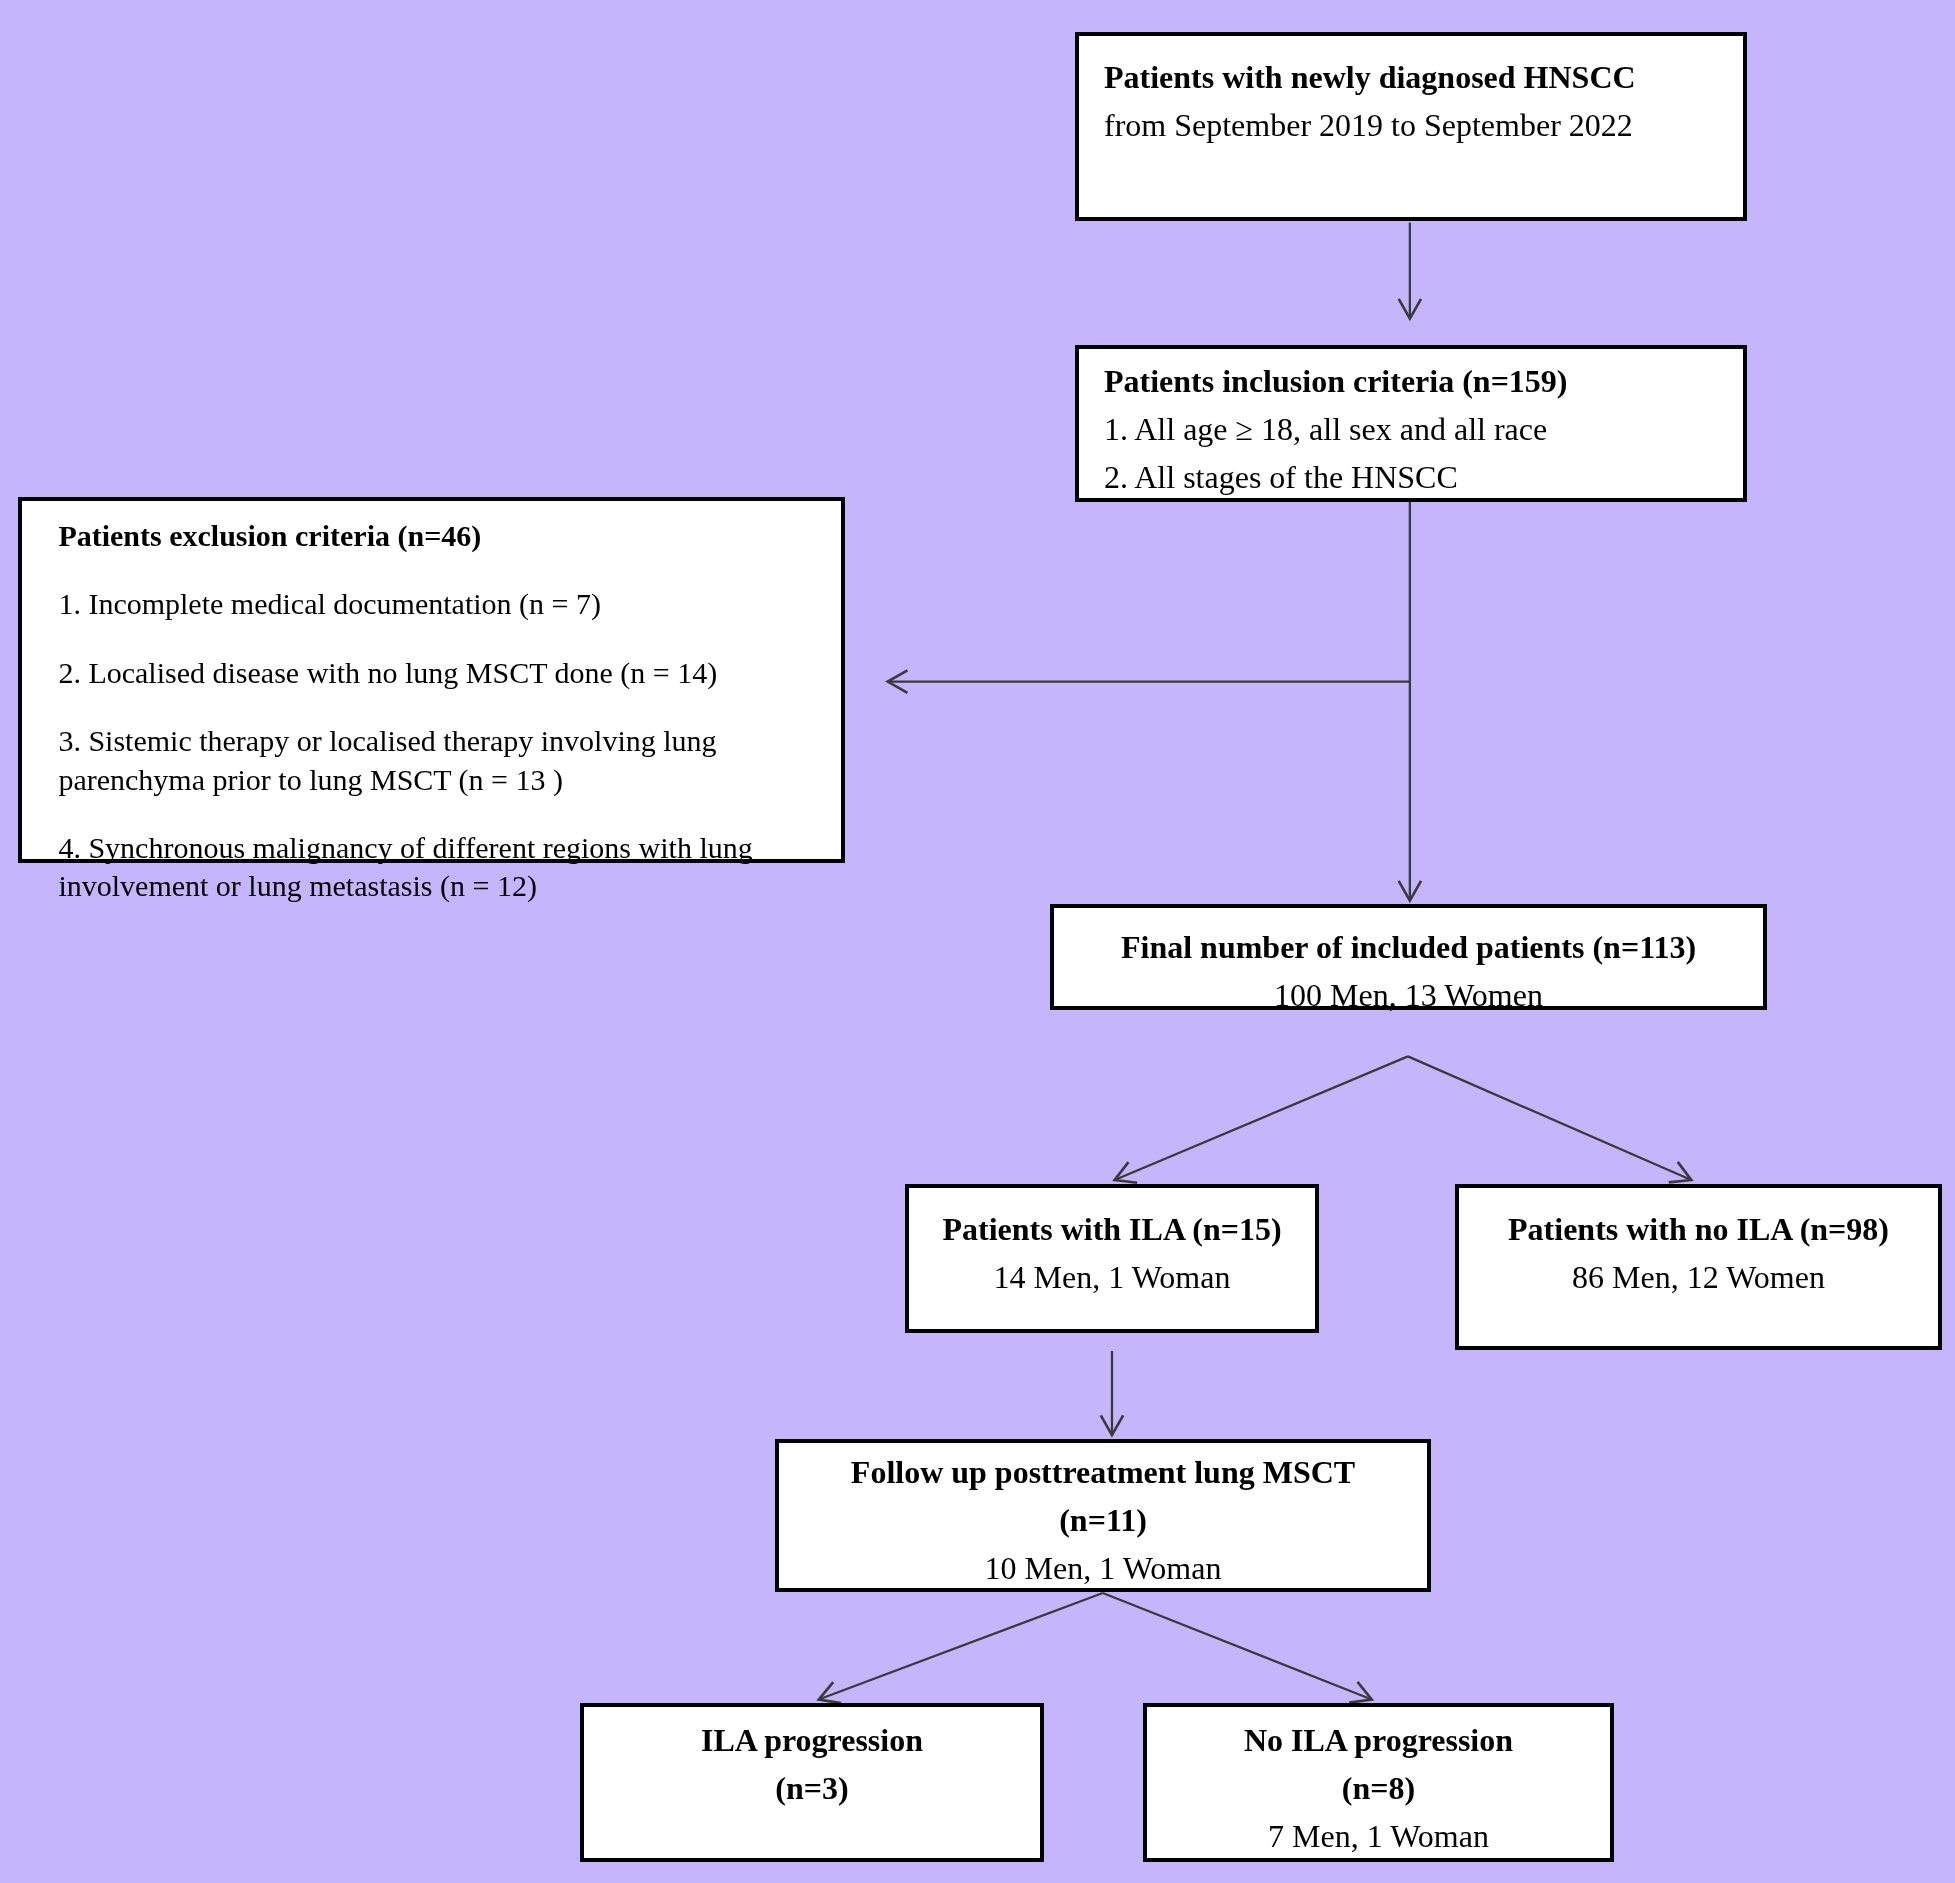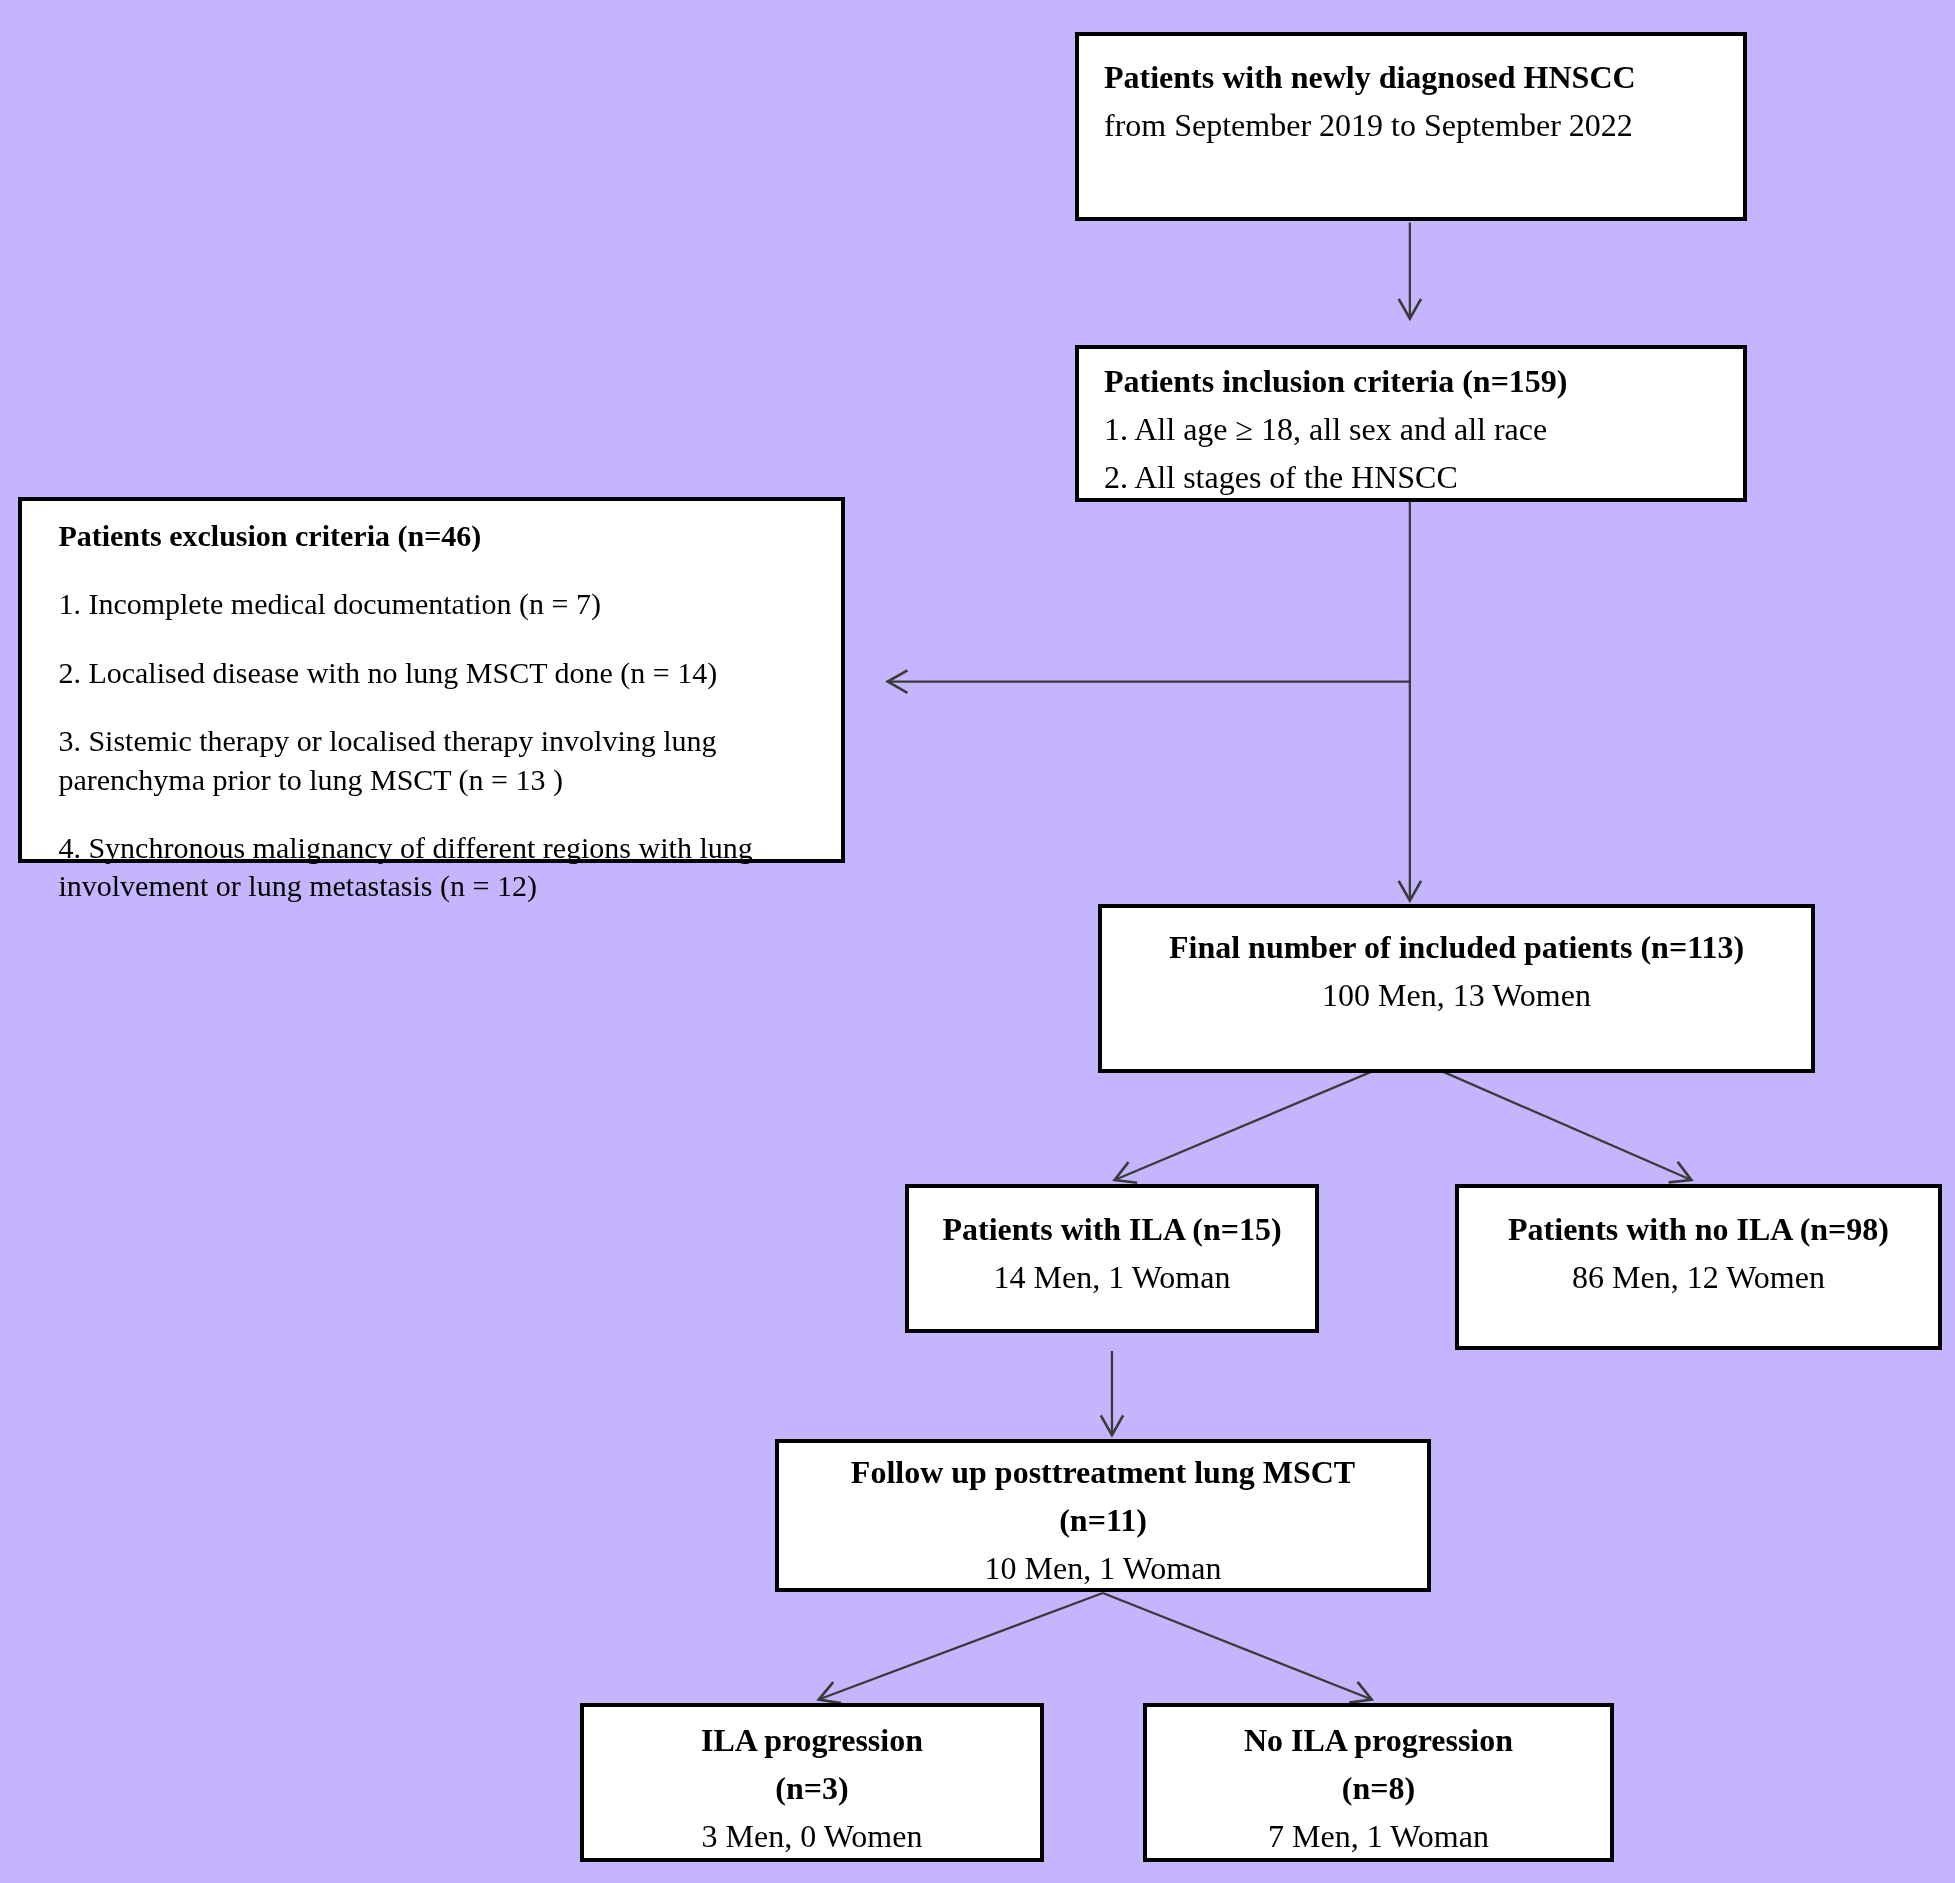--- a/index.html
+++ b/index.html
@@ -33,21 +33,21 @@
   .bold { font-weight: bold; }
   .centered { text-align: center; }
   .leftpad { padding: 17px 24px 0 25px; }
 
   #box-top      { left: 1075px; top:   32px; width: 672px; height: 189px; }
   #box-incl     { left: 1075px; top:  322px; width: 672px; height: 157px; padding-top: 8px; margin-top: 23px; }
   #box-incl .t  { padding-left: 25px; padding-right: 13px; }
   #box-excl     { left:   18.4px; top:  497px; width: 827px; height: 366px;
                   font-size: 30px; line-height: 1.28; padding: 16px 17px 0 36px; }
   #box-excl .item { margin-top: 30px; }
-  #box-final    { left: 1050px; top: 904px; width: 717px; height: 169px; padding-top: 14.5px; margin-left: 48px; }
+  #box-final    { left: 1050px; top: 904px; width: 717px; height: 106px; padding-top: 14.5px; }
   #box-ila      { left: 905px; top: 1184px; width:  414px; height: 149px; padding-top: 17px; }
   #box-noila    { left: 1455px; top: 1184px; width:  487px; height: 166px; padding-top: 17px; }
   #box-fup      { left: 775px; top: 1439px; width:  656px; height: 153px; padding-top:  5.3px; }
   #box-ilaprog  { left:  580px; top: 1703px; width:  464px; height: 159px; padding-top: 9.2px; }
   #box-noilaprog{ left: 1143px; top: 1703px; width:  471px; height: 159px; padding-top: 9.2px; }
 </style>
 </head>
 <body>
 
 <div id="canvas">
@@ -104,21 +104,20 @@
 
   <div class="box centered" id="box-fup">
     <div class="bold">Follow up posttreatment lung MSCT</div>
     <div class="bold">(n=11)</div>
     <div>10 Men, 1 Woman</div>
   </div>
 
   <div class="box centered" id="box-ilaprog">
     <div class="bold">ILA progression</div>
     <div class="bold">(n=3)</div>
-    <div>3 Men, 0 Women</div>
   </div>
 
   <div class="box centered" id="box-noilaprog">
     <div class="bold">No ILA progression</div>
     <div class="bold">(n=8)</div>
     <div>7 Men, 1 Woman</div>
   </div>
 
 </div>
 

